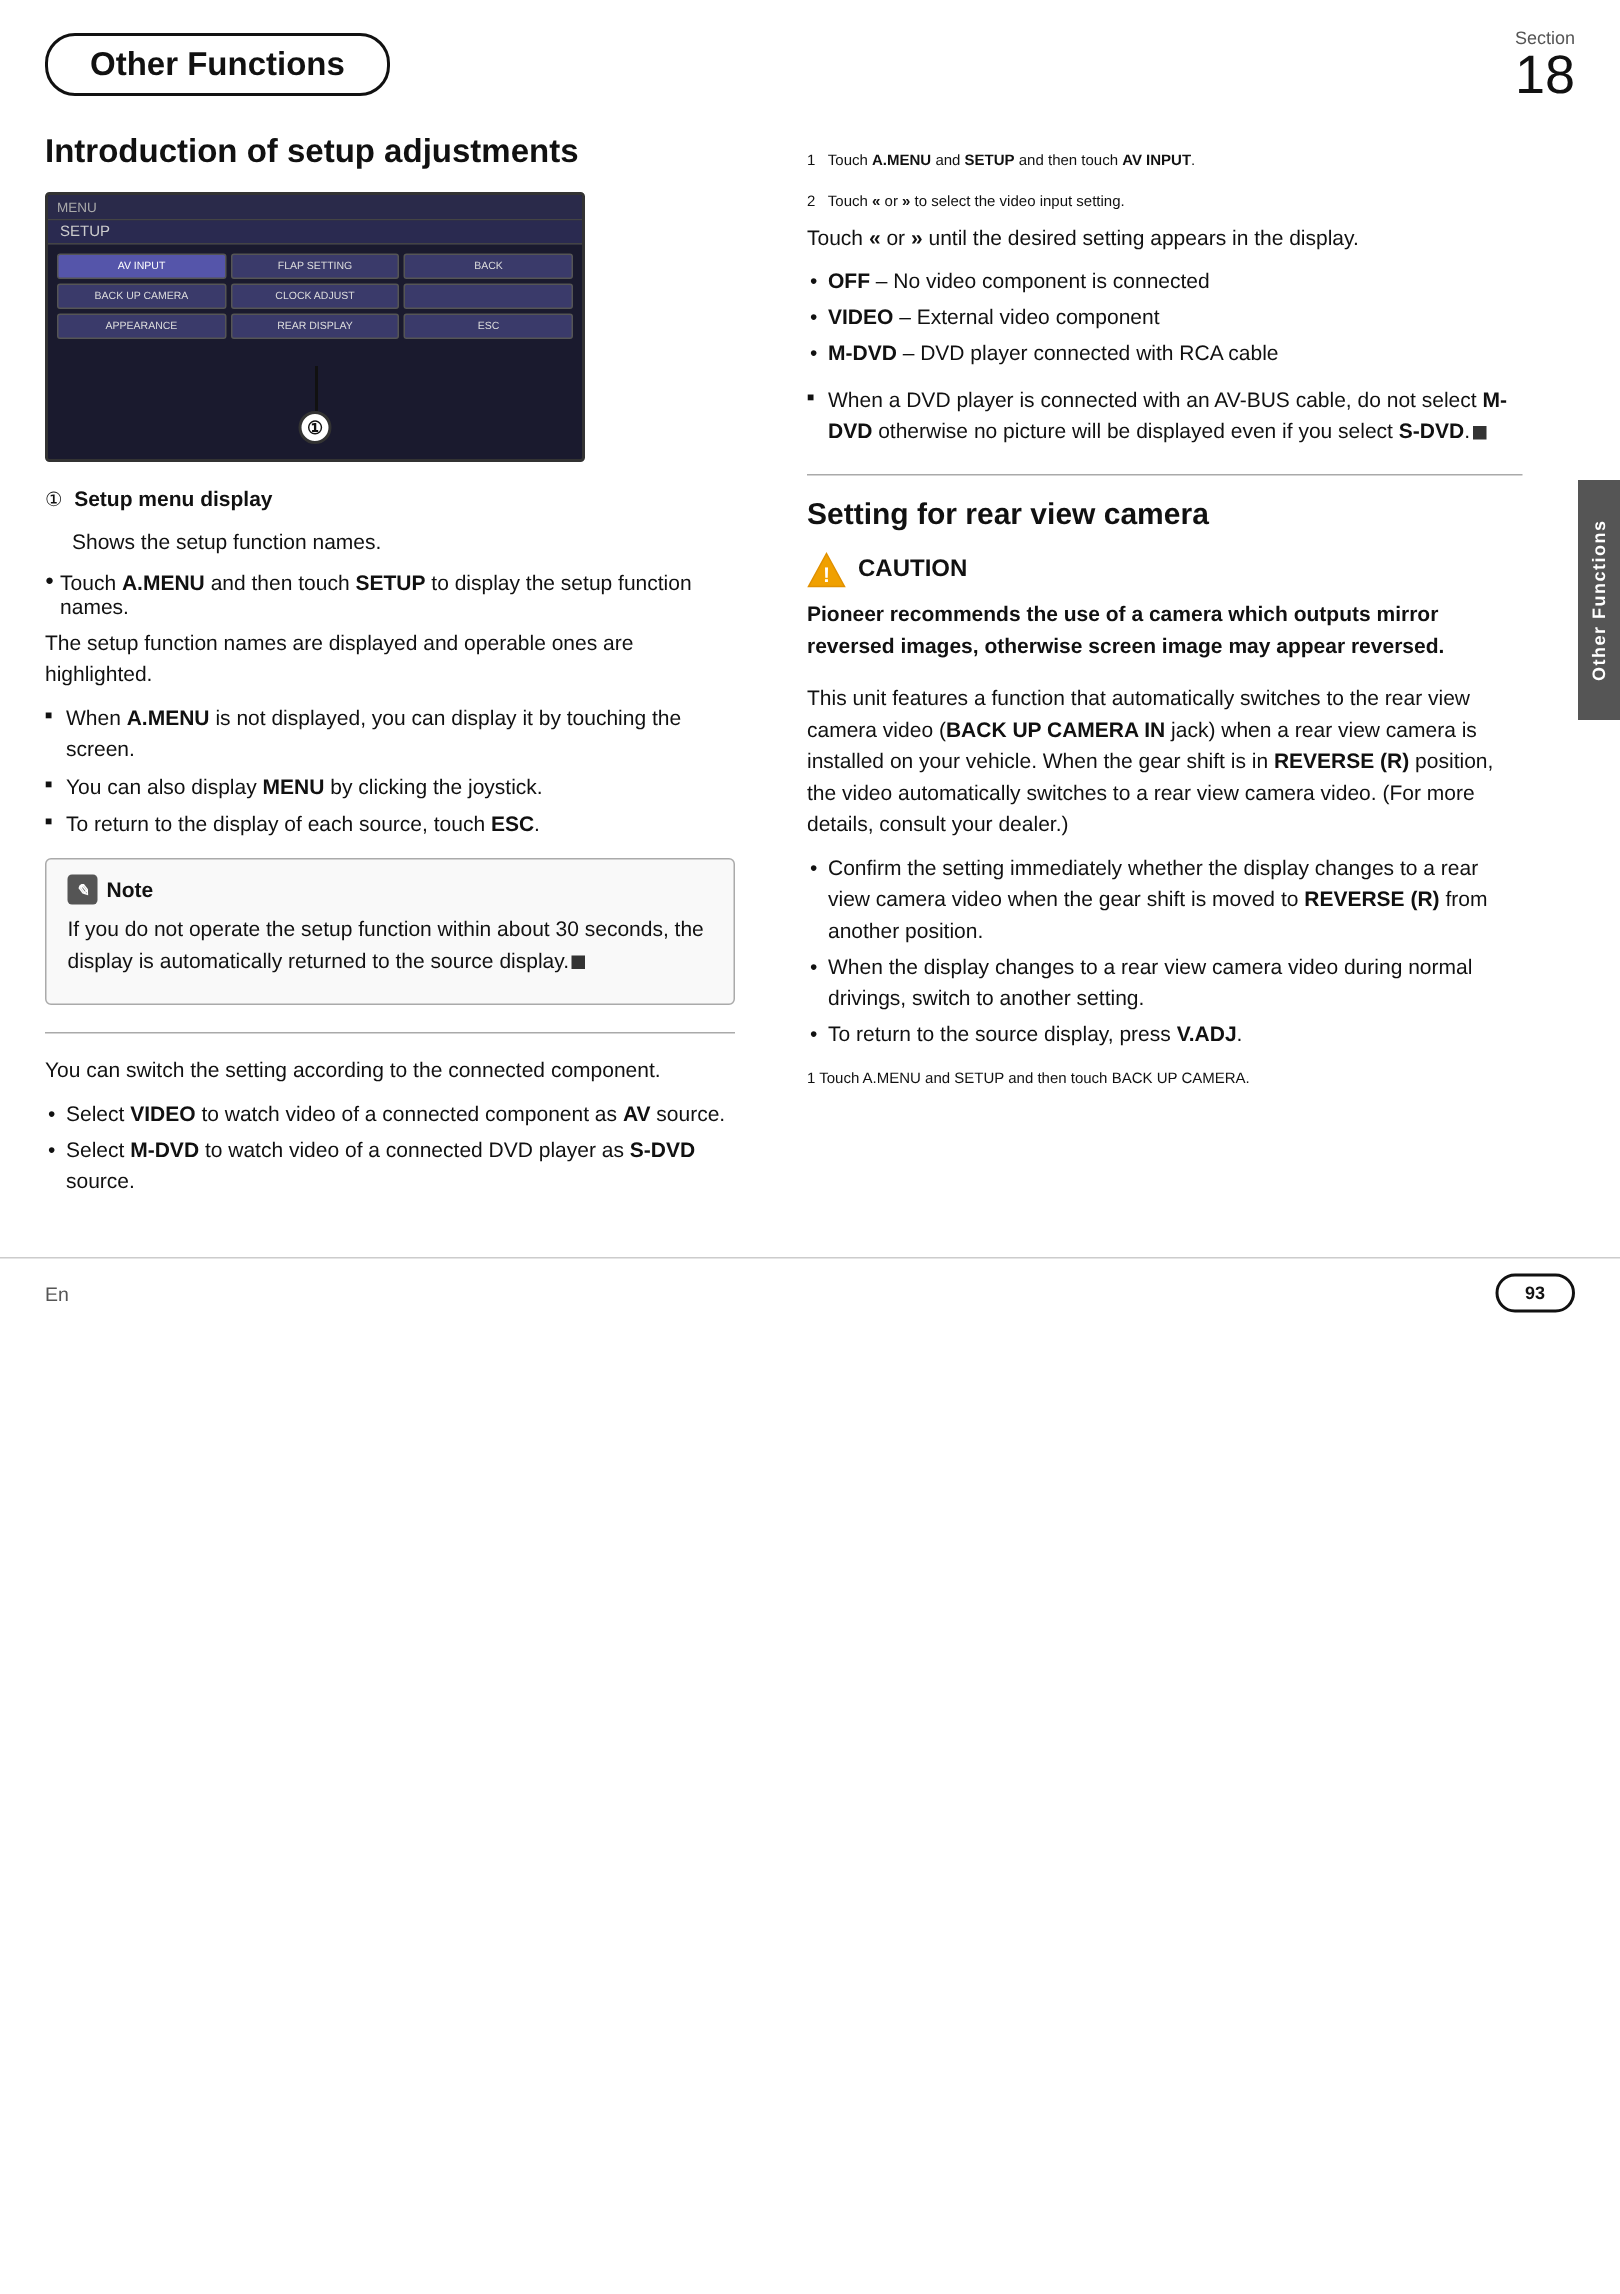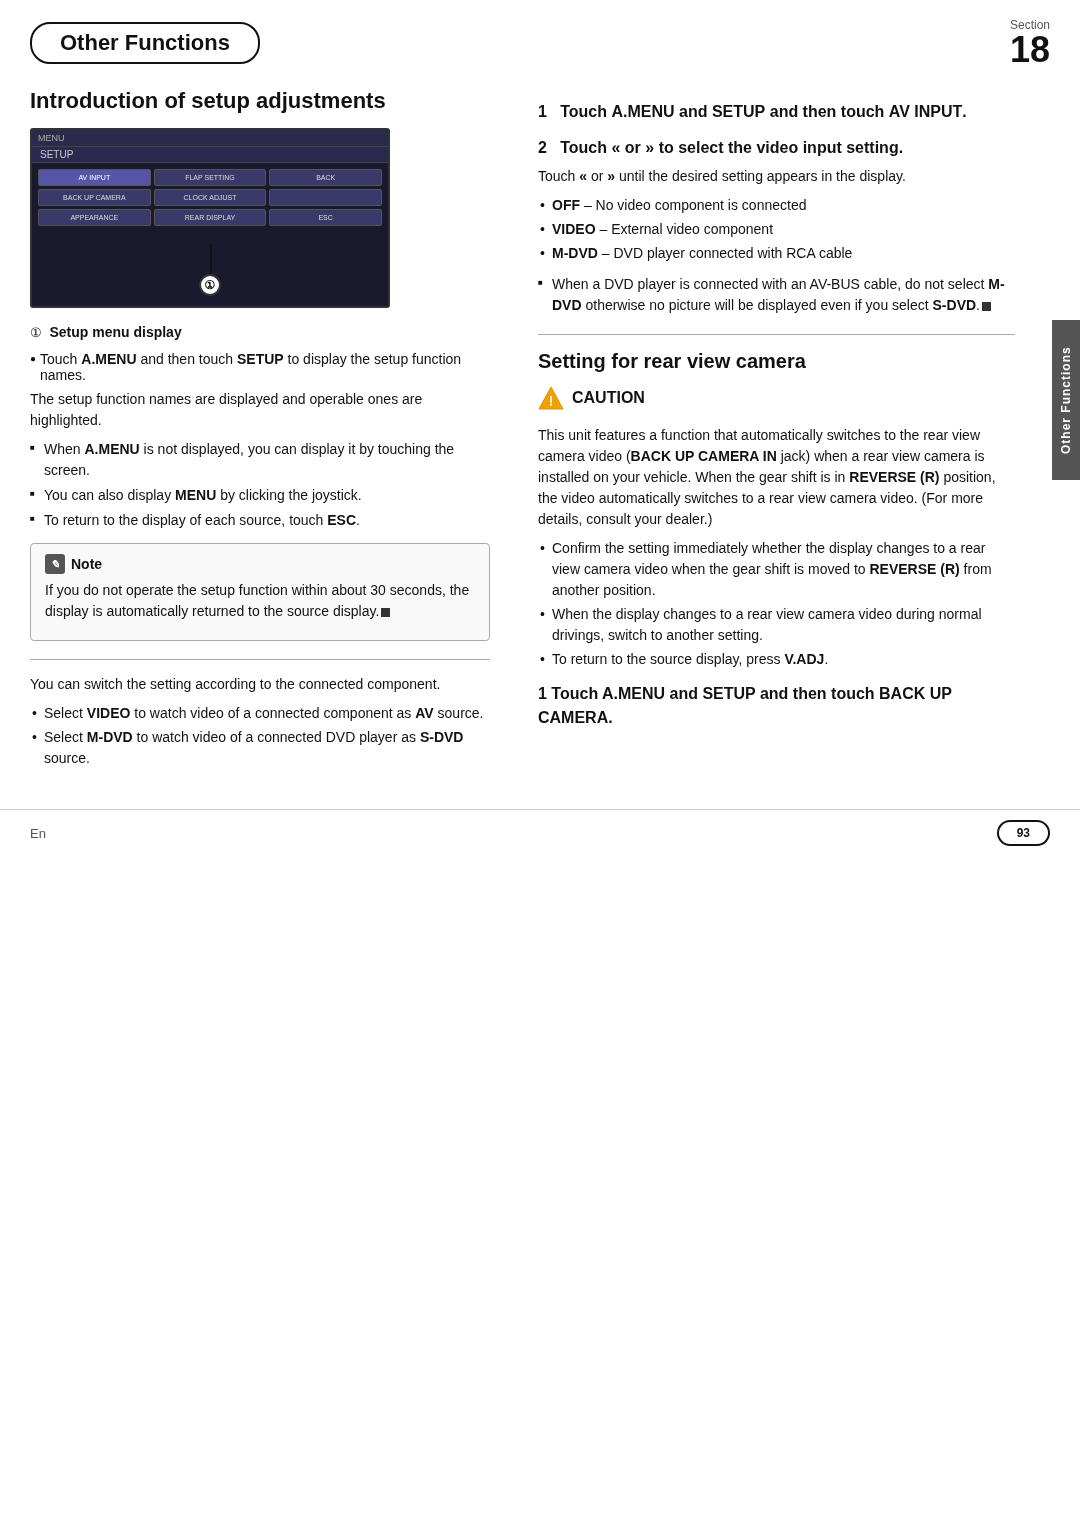--- a/index.html
+++ b/index.html
@@ -42,21 +42,21 @@
       align-items: center;
     }
 
     .section-label {
       font-size: 12px;
       color: #555;
     }
 
     .section-number {
       font-size: 36px;
-      font-weight: 700;
+      font-weight: 400;
       line-height: 1;
     }
 
     
     .side-label {
       position: absolute;
       right: 0;
       top: 320px;
       width: 28px;
       background: #555;
@@ -289,22 +289,22 @@
     .caution-icon {
       width: 26px;
       height: 26px;
       display: flex;
       align-items: center;
       justify-content: center;
     }
 
     
     .step-heading {
-      font-size: 16px;
-      font-weight: bold;
+      font-size: 10px;
+      font-weight: normal;
       margin-bottom: 6px;
       margin-top: 12px;
     }
 
     
     .dot-heading {
       font-weight: normal;
       font-size: 14px;
       margin-bottom: 6px;
       margin-top: 8px;
@@ -400,20 +400,21 @@
           <div class="setup-btn small">REAR DISPLAY</div>
           <div class="setup-btn small">ESC</div>
         </div>
         <div class="callout-line"></div>
         <div class="callout-number">①</div>
       </div>
 
       <p>
         <span style="font-size:13px;">①</span> &nbsp;<span class="bold">Setup menu display</span>
       </p>
+      <p style="padding-left:18px; font-size:14px;">Shows the setup function names.</p>
 
       <div class="dot-heading">
         <span>Touch <strong>A.MENU</strong> and then touch <strong>SETUP</strong> to display the setup function names.</span>
       </div>
 
       <p>The setup function names are displayed and operable ones are highlighted.</p>
 
       <ul class="square-bullet-list">
         <li>When <strong>A.MENU</strong> is not displayed, you can display it by touching the screen.</li>
         <li>You can also display <strong>MENU</strong> by clicking the joystick.</li>
@@ -471,20 +472,21 @@
       <div class="caution-box">
         <div class="caution-header">
           <div class="caution-icon">
             <svg width="26" height="26" viewBox="0 0 26 26">
               <polygon points="13,2 25,24 1,24" fill="#f0a000" stroke="#e09000" stroke-width="1"></polygon>
               <text x="13" y="21" text-anchor="middle" font-size="14" font-weight="bold" fill="white">!</text>
             </svg>
           </div>
           <span>CAUTION</span>
         </div>
+        <p style="font-weight:bold; font-size:14px; line-height:1.5;">Pioneer recommends the use of a camera which outputs mirror reversed images, otherwise screen image may appear reversed.</p>
       </div>
 
       <p>This unit features a function that automatically switches to the rear view camera video (<strong>BACK UP CAMERA IN</strong> jack) when a rear view camera is installed on your vehicle. When the gear shift is in <strong>REVERSE (R)</strong> position, the video automatically switches to a rear view camera video. (For more details, consult your dealer.)</p>
 
       <ul class="bullet-list">
         <li>Confirm the setting immediately whether the display changes to a rear view camera video when the gear shift is moved to <strong>REVERSE (R)</strong> from another position.</li>
         <li>When the display changes to a rear view camera video during normal drivings, switch to another setting.</li>
         <li>To return to the source display, press <strong>V.ADJ</strong>.</li>
       </ul>
 

